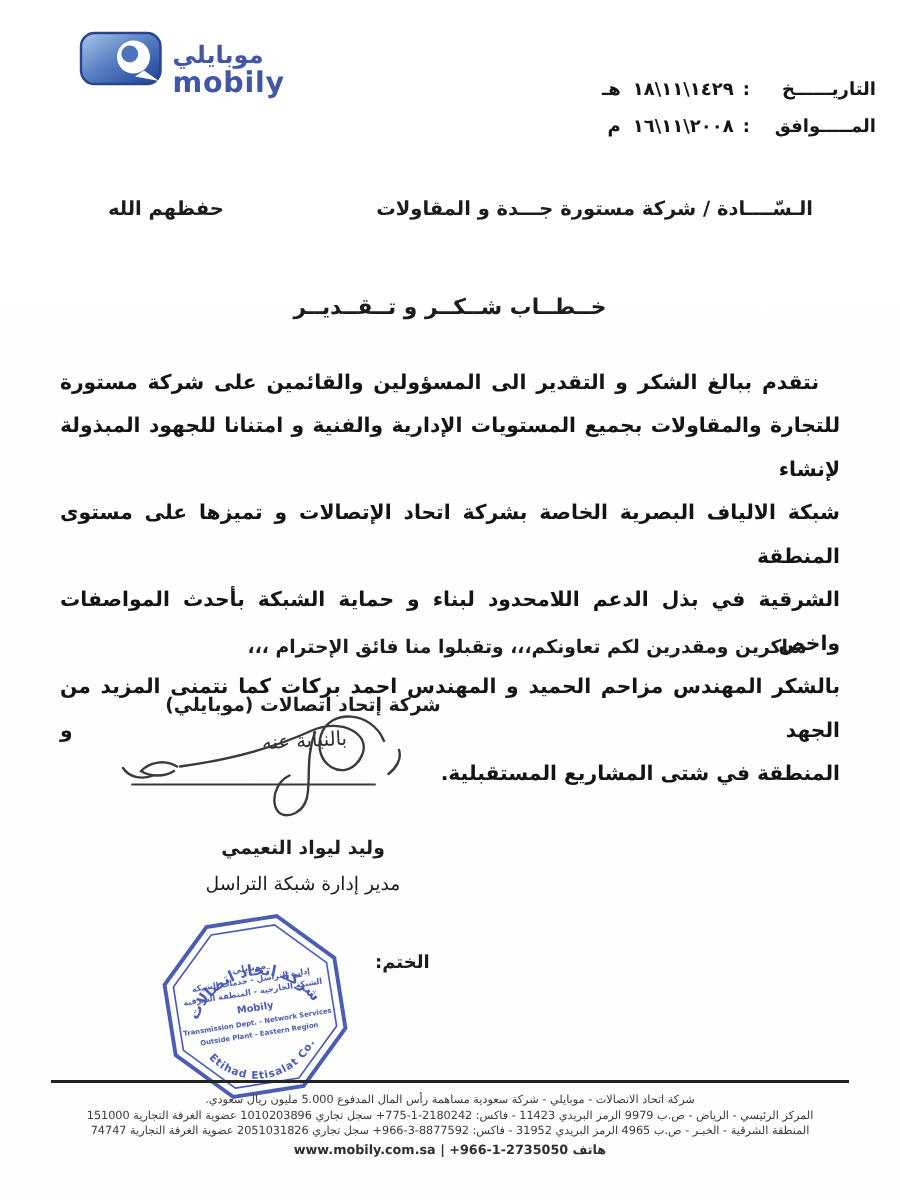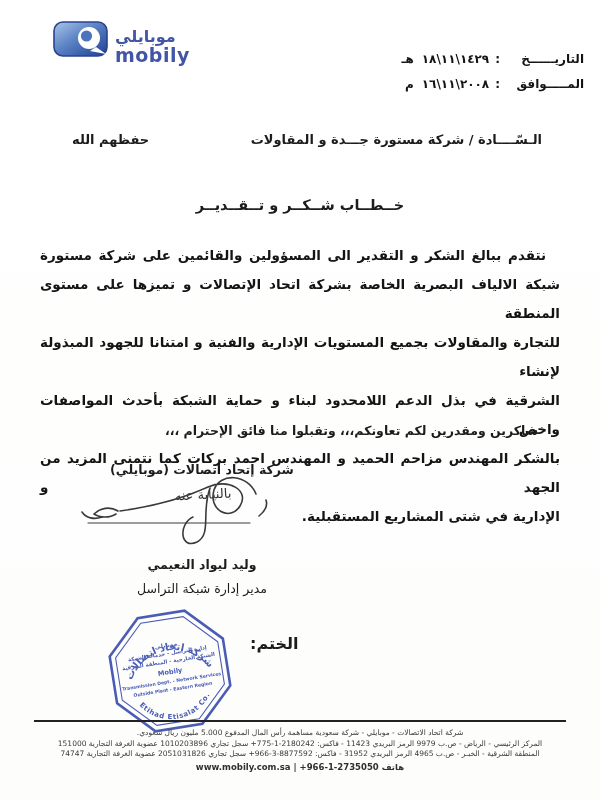--- a/index.html
+++ b/index.html
@@ -33,21 +33,21 @@
 
   .closing { position:absolute; top:423px; right:62px; direction:rtl; font-weight:bold; font-size:12.5px; }
 
   
   .sig-company { position:absolute; top:462px; left:92px; width:220px; text-align:center; direction:rtl; font-weight:bold; font-size:12.5px; }
   .sig-onbehalf { position:absolute; top:487px; left:148px; width:110px; text-align:center; direction:rtl; font-size:13px; color:#2e2e2e; transform:rotate(-3deg); }
   .sig-scribble { position:absolute; top:468px; left:60px; }
   .sig-name { position:absolute; top:557px; left:92px; width:220px; text-align:center; direction:rtl; font-weight:bold; font-size:12.5px; }
   .sig-title { position:absolute; top:581px; left:92px; width:220px; text-align:center; direction:rtl; font-weight:normal; font-size:12.5px; }
 
-  .stamp-label { position:absolute; top:634px; left:250px; direction:rtl; font-weight:bold; font-size:16px; }
+  .stamp-label { position:absolute; top:634px; left:250px; direction:rtl; font-weight:bold; font-size:12px; }
   .stamp { position:absolute; top:606px; left:102px; width:136px; height:130px; transform:rotate(-9deg); opacity:.92; }
 
   
   .rule { position:absolute; top:720px; left:34px; width:532px; height:2px; background:#222; }
   .footer { position:absolute; top:728px; left:30px; right:30px; direction:rtl; text-align:center; color:#3a3a3a; }
   .footer-line { font-size:7.5px; line-height:10.5px; white-space:nowrap; }
   .footer-line.contact { font-size:8.5px; font-weight:bold; margin-top:2px; color:#2f2f2f; }
 </style>
 </head>
 <body>
@@ -91,25 +91,25 @@
 
   <div class="addressee">
     <span>الـسّــــادة / شركة مستورة جـــدة و المقاولات</span>
     <span>حفظهم الله</span>
   </div>
 
   <div class="subject">خــطــاب شــكــر و تــقــديــر</div>
 
   <div class="body-text">
     <div class="body-line first">نتقدم ببالغ الشكر و التقدير الى المسؤولين والقائمين على شركة مستورة</div>
+    <div class="body-line">للتجارة والمقاولات بجميع المستويات الإدارية والفنية و امتنانا للجهود المبذولة لإنشاء</div>
     <div class="body-line">شبكة الالياف البصرية الخاصة بشركة اتحاد الإتصالات و تميزها على مستوى المنطقة</div>
-    <div class="body-line">للتجارة والمقاولات بجميع المستويات الإدارية والفنية و امتنانا للجهود المبذولة لإنشاء</div>
     <div class="body-line">الشرقية في بذل الدعم اللامحدود لبناء و حماية الشبكة بأحدث المواصفات واخص</div>
     <div class="body-line">بالشكر المهندس مزاحم الحميد و المهندس احمد بركات كما نتمنى المزيد من الجهد و</div>
-    <div class="body-line last">الإدارية في شتى المشاريع المستقبلية.</div>
+    <div class="body-line last">المنطقة في شتى المشاريع المستقبلية.</div>
   </div>
 
   <div class="closing">شاكرين ومقدرين لكم تعاونكم،،، وتقبلوا منا فائق الإحترام ،،،</div>
 
   <div class="sig-company">شركة إتحاد اتصالات (موبايلي)</div>
   <div class="sig-onbehalf">بالنيابة عنه</div>
 
   <svg class="sig-scribble" width="215" height="85" viewBox="0 0 215 85">
     <g stroke="#3a3a3a" fill="none" stroke-width="1.6" stroke-linecap="round">
       <path d="M196,26 C188,6 160,4 154,22 C148,42 170,54 180,38 C190,22 168,10 148,19 C124,30 96,38 60,43"></path>

